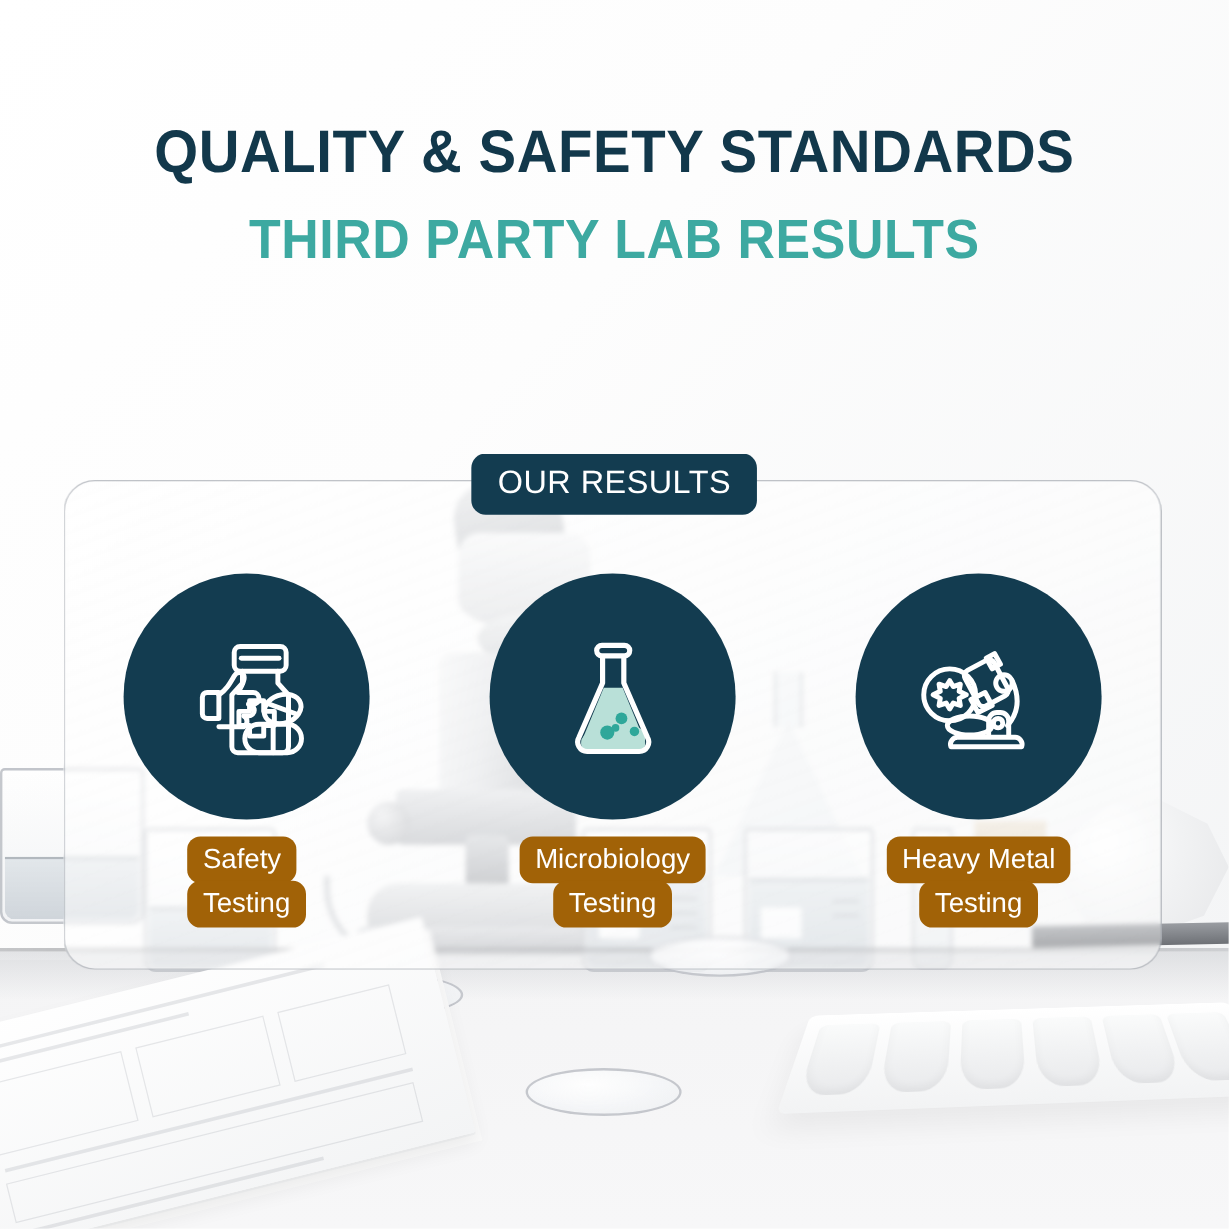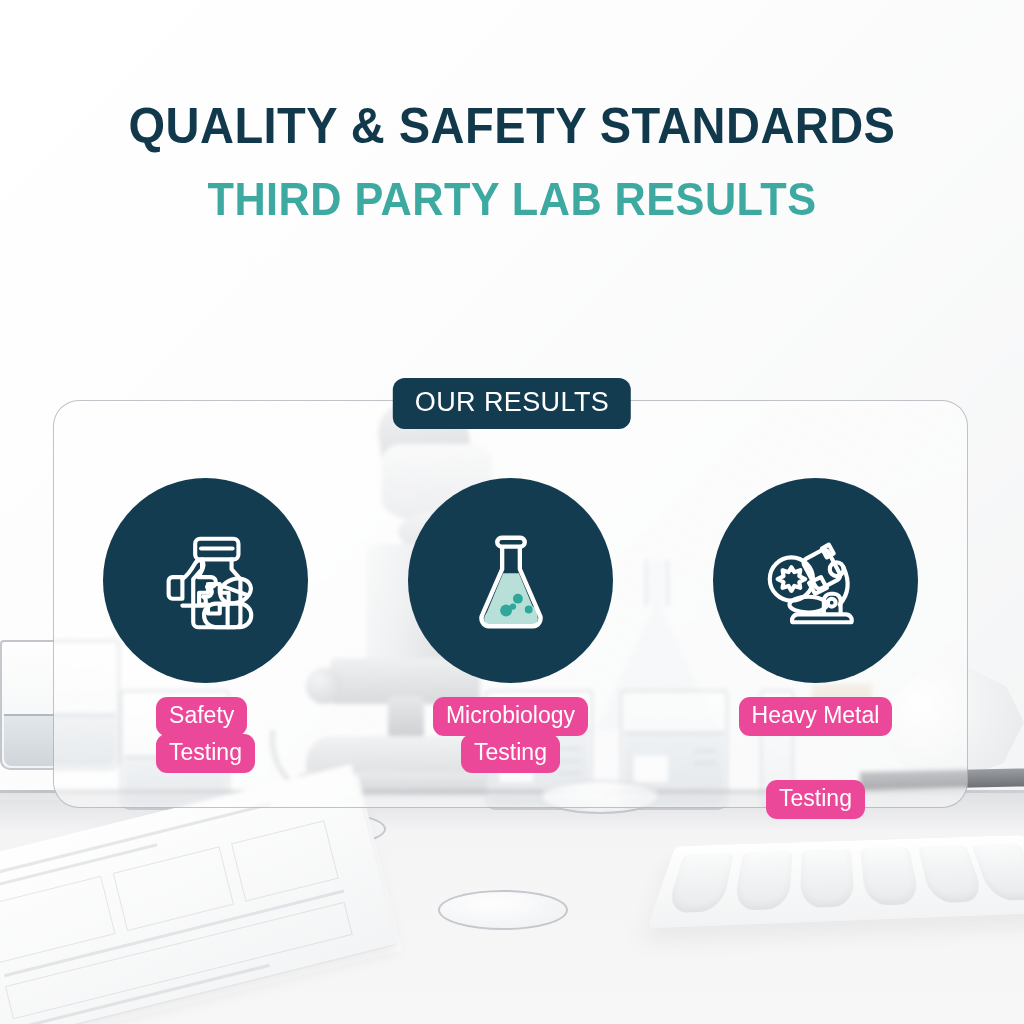--- a/index.html
+++ b/index.html
@@ -340,34 +340,34 @@
   .circle svg { display: block; }
 
   .caption {
     margin-top: 14px;
     display: flex;
     flex-direction: column;
     align-items: center;
     line-height: 0;
   }
   .caption .cl {
-    background: #ec4899;
+    background: #a16207;
     color: #ffffff;
     font-size: 23px;
     line-height: 1.18;
     padding: 5px 13px 7px;
     border-radius: 11px;
     white-space: nowrap;
   }
   .caption .cl:first-child { border-bottom-left-radius: 11px; }
   .caption .cl + .cl { margin-top: -2px; }
 
   .f1 .caption { align-items: flex-start; }
   .f2 .caption { align-items: flex-start; }
-  .f3 .caption { align-items: flex-start; gap: 46px; }
+  .f3 .caption { align-items: flex-start; }
   .f1 .caption .cl:nth-child(2),
   .f2 .caption .cl:nth-child(2),
   .f3 .caption .cl:nth-child(2) { align-self: center; }
 </style>
 </head>
 <body>
 
 <div id="canvas">
 
   <div class="bg-scene">

